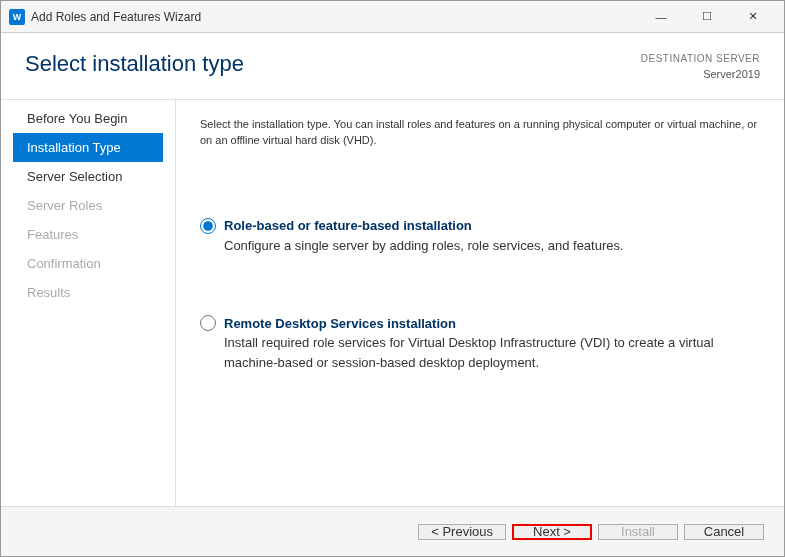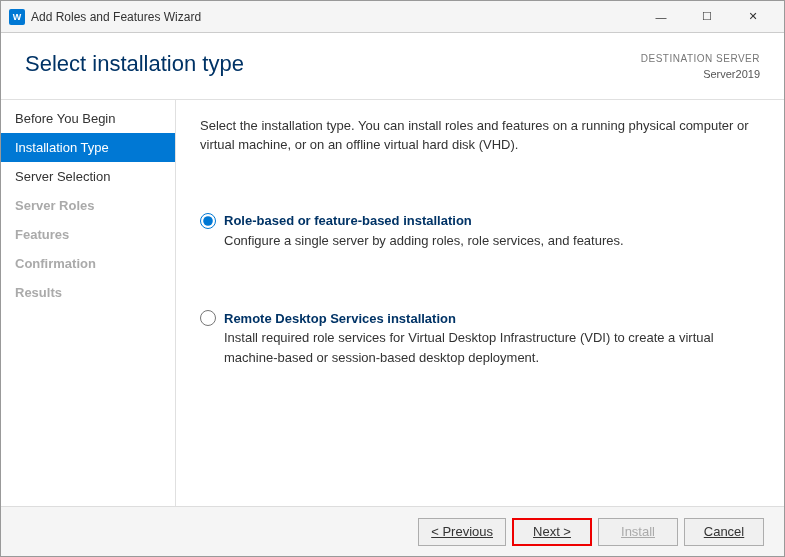--- a/index.html
+++ b/index.html
@@ -101,49 +101,48 @@
       letter-spacing: 0.5px;
     }
     .main-body {
       display: flex;
       flex: 1;
       overflow: hidden;
     }
     .sidebar {
       width: 175px;
       flex-shrink: 0;
-      padding: 4px 0;
+      padding: 4px 12px;
       border-right: 1px solid #e0e0e0;
       background: #fff;
     }
     .sidebar-item {
       padding: 7px 14px;
       font-size: 13px;
       color: #333;
       cursor: pointer;
     }
     .sidebar-item.active {
       background: #0078d4;
       color: white;
     }
     .sidebar-item.disabled {
       color: #aaa;
       cursor: default;
-      font-weight: bold;
     }
     .main-content {
       flex: 1;
       padding: 16px 24px;
       overflow-y: auto;
     }
     .description-text {
-      font-size: 13px;
+      font-size: 11px;
       color: #333;
       line-height: 1.5;
-      margin-bottom: 14px;
+      margin-bottom: 25px;
     }
     .option-group {
       display: flex;
       flex-direction: column;
       gap: 16px;
     }
     .option {
       display: flex;
       flex-direction: column;
       gap: 2px;
@@ -183,31 +182,30 @@
       align-items: center;
       padding: 10px 20px;
       gap: 6px;
       border-top: 1px solid #ddd;
       background: #f5f5f5;
       flex-shrink: 0;
       height: 50px;
     }
     .btn {
       min-width: 80px;
-      height: 28px;
+      height: 16px;
       padding: 0 12px;
       border: 1px solid #adadad;
       background: #f0f0f0;
       cursor: pointer;
       font-size: 13px;
       color: #333;
       display: flex;
       align-items: center;
       justify-content: center;
-      text-decoration: underline;
     }
     .btn.primary {
       border: 2px solid #e00;
     }
     .btn.disabled {
       color: #aaa;
       cursor: default;
       text-align: right;
     }
   </style>

